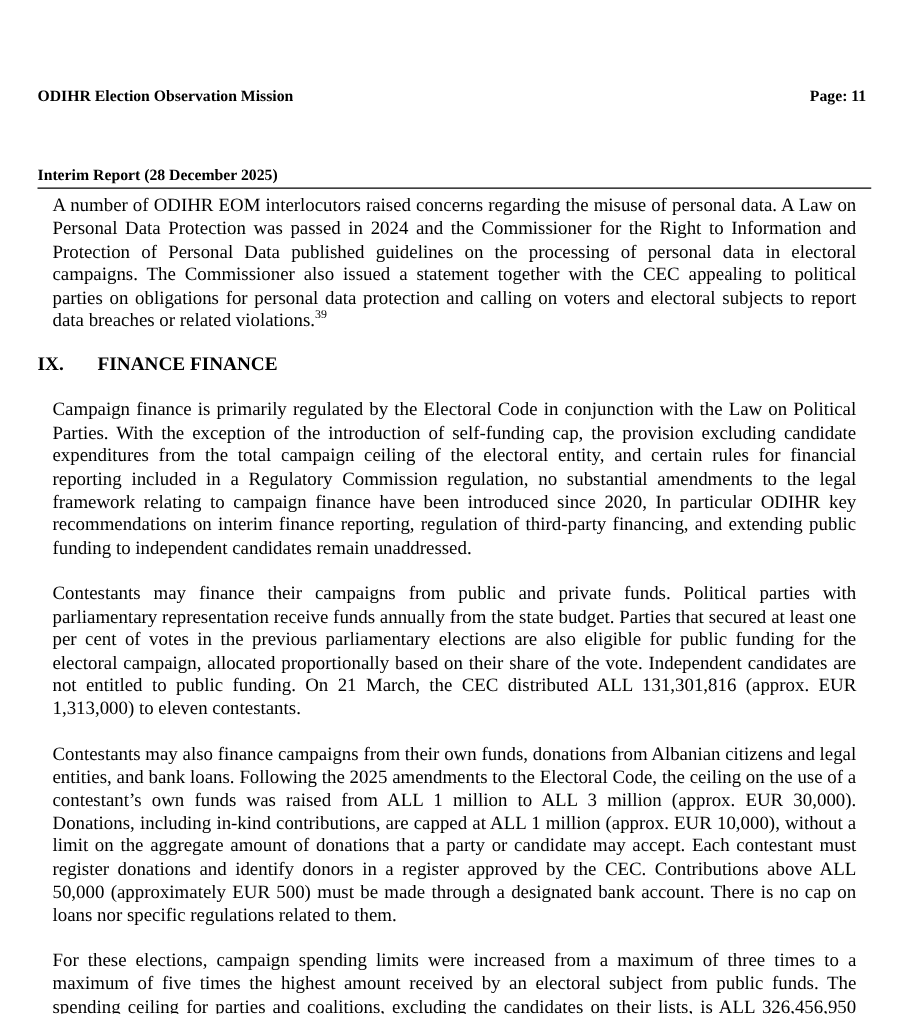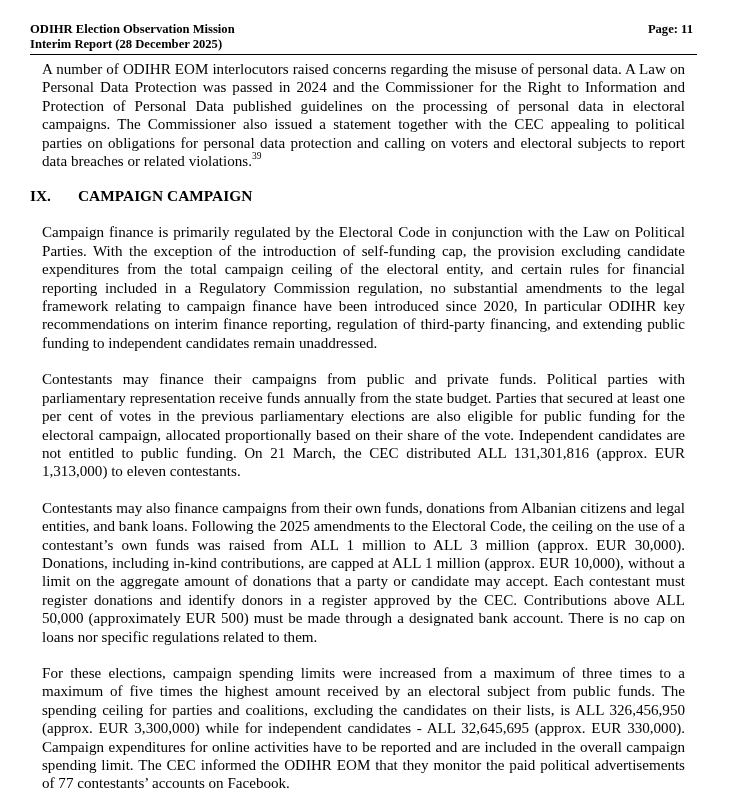--- a/index.html
+++ b/index.html
@@ -22,21 +22,21 @@
       width: 667px;
     }
     .header {
       position: relative;
       font-weight: bold;
       font-size: 12.6px;
       line-height: 15px;
       padding-bottom: 2px;
       border-bottom: 1.3px solid #000;
     }
-    .header .line { display: block; white-space: nowrap; }
+    .header .line { display: block; white-space: nowrap; margin-top: 48px; }
     .header .page-no {
       position: absolute;
       right: 4px;
       top: 0;
     }
     .para {
       font-size: 15.1px;
       line-height: 18.4px;
       text-align: justify;
       margin: 12px;
@@ -67,20 +67,20 @@
 <div class="page">
 
   <div class="header">
     <span class="line">ODIHR Election Observation Mission</span>
     <span class="line">Interim Report (28 December 2025)</span>
     <span class="page-no">Page: 11</span>
   </div>
 
   <p class="para p1"><span>A number of ODIHR EOM interlocutors raised concerns regarding the misuse of personal data. A Law on Personal Data Protection was passed in 2024 and the Commissioner for the Right to Information and Protection of Personal Data published guidelines on the processing of personal data in electoral campaigns. The Commissioner also issued a statement together with the CEC appealing to political parties on obligations for personal data protection and calling on voters and electoral subjects to report data breaches or related violations.</span><sup>39</sup></p>
 
-  <h2 class="section-heading"><span class="num">IX.</span><span>CAMPAIGN CAMPAIGN</span></h2>
+  <h2 class="section-heading"><span class="num">IX.</span><span>FINANCE FINANCE</span></h2>
 
   <p class="para">Campaign finance is primarily regulated by the Electoral Code in conjunction with the Law on Political Parties. With the exception of the introduction of self-funding cap, the provision excluding candidate expenditures from the total campaign ceiling of the electoral entity, and certain rules for financial reporting included in a Regulatory Commission regulation, no substantial amendments to the legal framework relating to campaign finance have been introduced since 2020, In particular ODIHR key recommendations on interim finance reporting, regulation of third-party financing, and extending public funding to independent candidates remain unaddressed.</p>
   <p class="para gap">Contestants may finance their campaigns from public and private funds. Political parties with parliamentary representation receive funds annually from the state budget. Parties that secured at least one per cent of votes in the previous parliamentary elections are also eligible for public funding for the electoral campaign, allocated proportionally based on their share of the vote. Independent candidates are not entitled to public funding. On 21 March, the CEC distributed ALL 131,301,816 (approx. EUR 1,313,000) to eleven contestants.</p>
   <p class="para gap">Contestants may also finance campaigns from their own funds, donations from Albanian citizens and legal entities, and bank loans. Following the 2025 amendments to the Electoral Code, the ceiling on the use of a contestant’s own funds was raised from ALL 1 million to ALL 3 million (approx. EUR 30,000). Donations, including in-kind contributions, are capped at ALL 1 million (approx. EUR 10,000), without a limit on the aggregate amount of donations that a party or candidate may accept. Each contestant must register donations and identify donors in a register approved by the CEC. Contributions above ALL 50,000 (approximately EUR 500) must be made through a designated bank account. There is no cap on loans nor specific regulations related to them.</p>
   <p class="para gap">For these elections, campaign spending limits were increased from a maximum of three times to a maximum of five times the highest amount received by an electoral subject from public funds. The spending ceiling for parties and coalitions, excluding the candidates on their lists, is ALL 326,456,950 (approx. EUR 3,300,000) while for independent candidates - ALL 32,645,695 (approx. EUR 330,000). Campaign expenditures for online activities have to be reported and are included in the overall campaign spending limit. The CEC informed the ODIHR EOM that they monitor the paid political advertisements of 77 contestants’ accounts on Facebook.</p>
 
 </div>
 
 </body></html>

